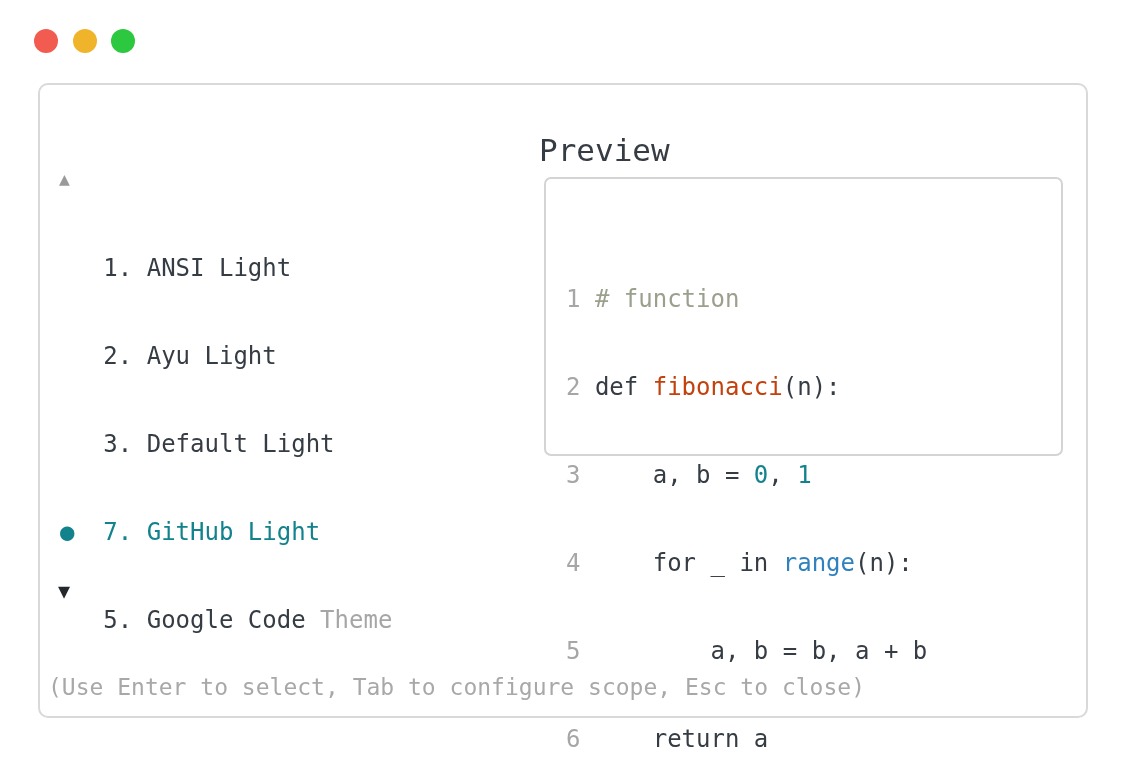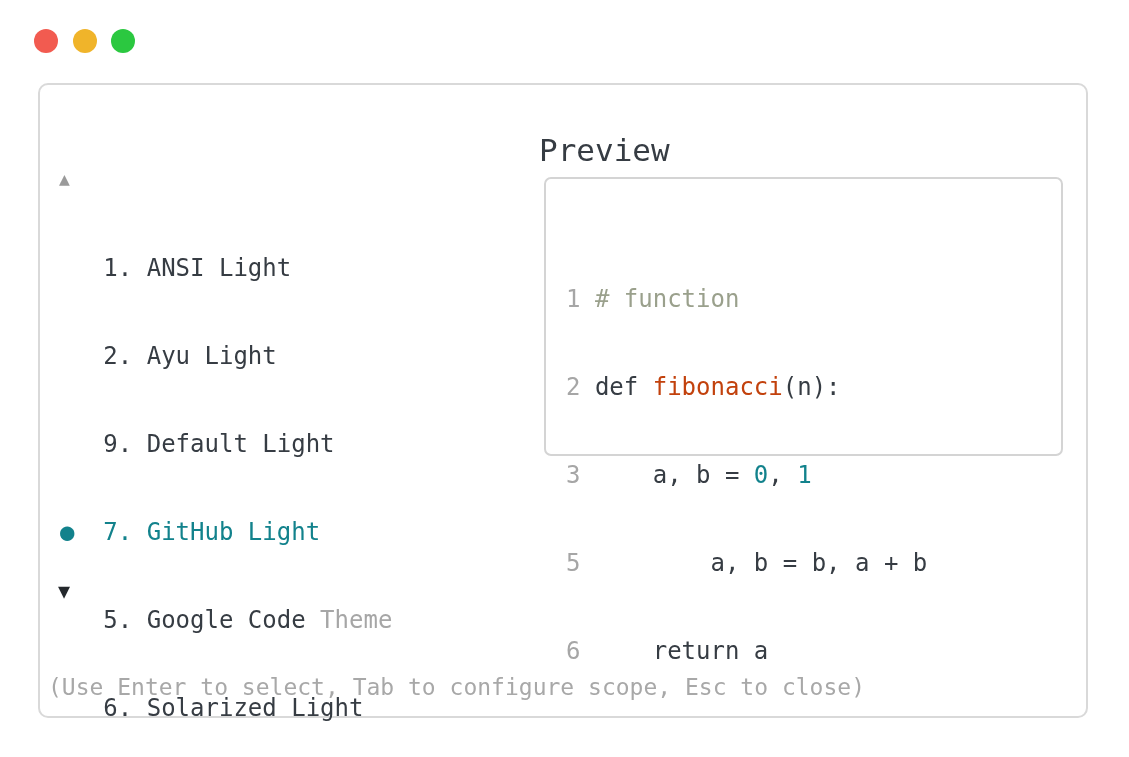--- a/index.html
+++ b/index.html
@@ -79,41 +79,41 @@
 
   <div class="panel">
 
     <div class="preview-label">Preview</div>
 
     <div class="scroll-up">▲</div>
 
     <div class="theme-list">
       <div class="theme-row"><span class="tk-dark">   1. ANSI Light</span></div>
       <div class="theme-row"><span class="tk-dark">   2. Ayu Light</span></div>
-      <div class="theme-row"><span class="tk-dark">   9. Default Light</span></div>
+      <div class="theme-row"><span class="tk-dark">   3. Default Light</span></div>
       <div class="theme-row"><span class="tk-teal">● </span><span class="tk-teal"> 7. GitHub Light</span></div>
       <div class="theme-row"><span class="tk-dark">   5. Google Code</span><span class="tk-gray"> Theme</span></div>
-      <div class="theme-row"><span class="tk-dark">   6. Solarized Light</span></div>
       
       
       
       
       
       
     </div>
 
     <div class="scroll-down">▼</div>
 
     <div class="hint">(Use Enter to select, Tab to configure scope, Esc to close)</div>
 
     <div class="preview-box">
       <div class="code">
         <div class="code-line"><span class="tk-gray">1 </span><span class="tk-comment"># function</span></div>
         <div class="code-line"><span class="tk-gray">2 </span><span class="tk-dark">def </span><span class="tk-darkred">fibonacci</span><span class="tk-dark">(n):</span></div>
         <div class="code-line"><span class="tk-gray">3 </span><span class="tk-dark">    a, b = </span><span class="tk-teal">0</span><span class="tk-dark">, </span><span class="tk-teal">1</span></div>
+        <div class="code-line"><span class="tk-gray">4 </span><span class="tk-dark">    for _ in </span><span class="tk-blue">range</span><span class="tk-dark">(n):</span></div>
         <div class="code-line"><span class="tk-gray">5 </span><span class="tk-dark">        a, b = b, a + b</span></div>
         <div class="code-line"><span class="tk-gray">6 </span><span class="tk-dark">    return a</span></div>
         
         
         
       </div>
     </div>
 
   </div>
 </div>

